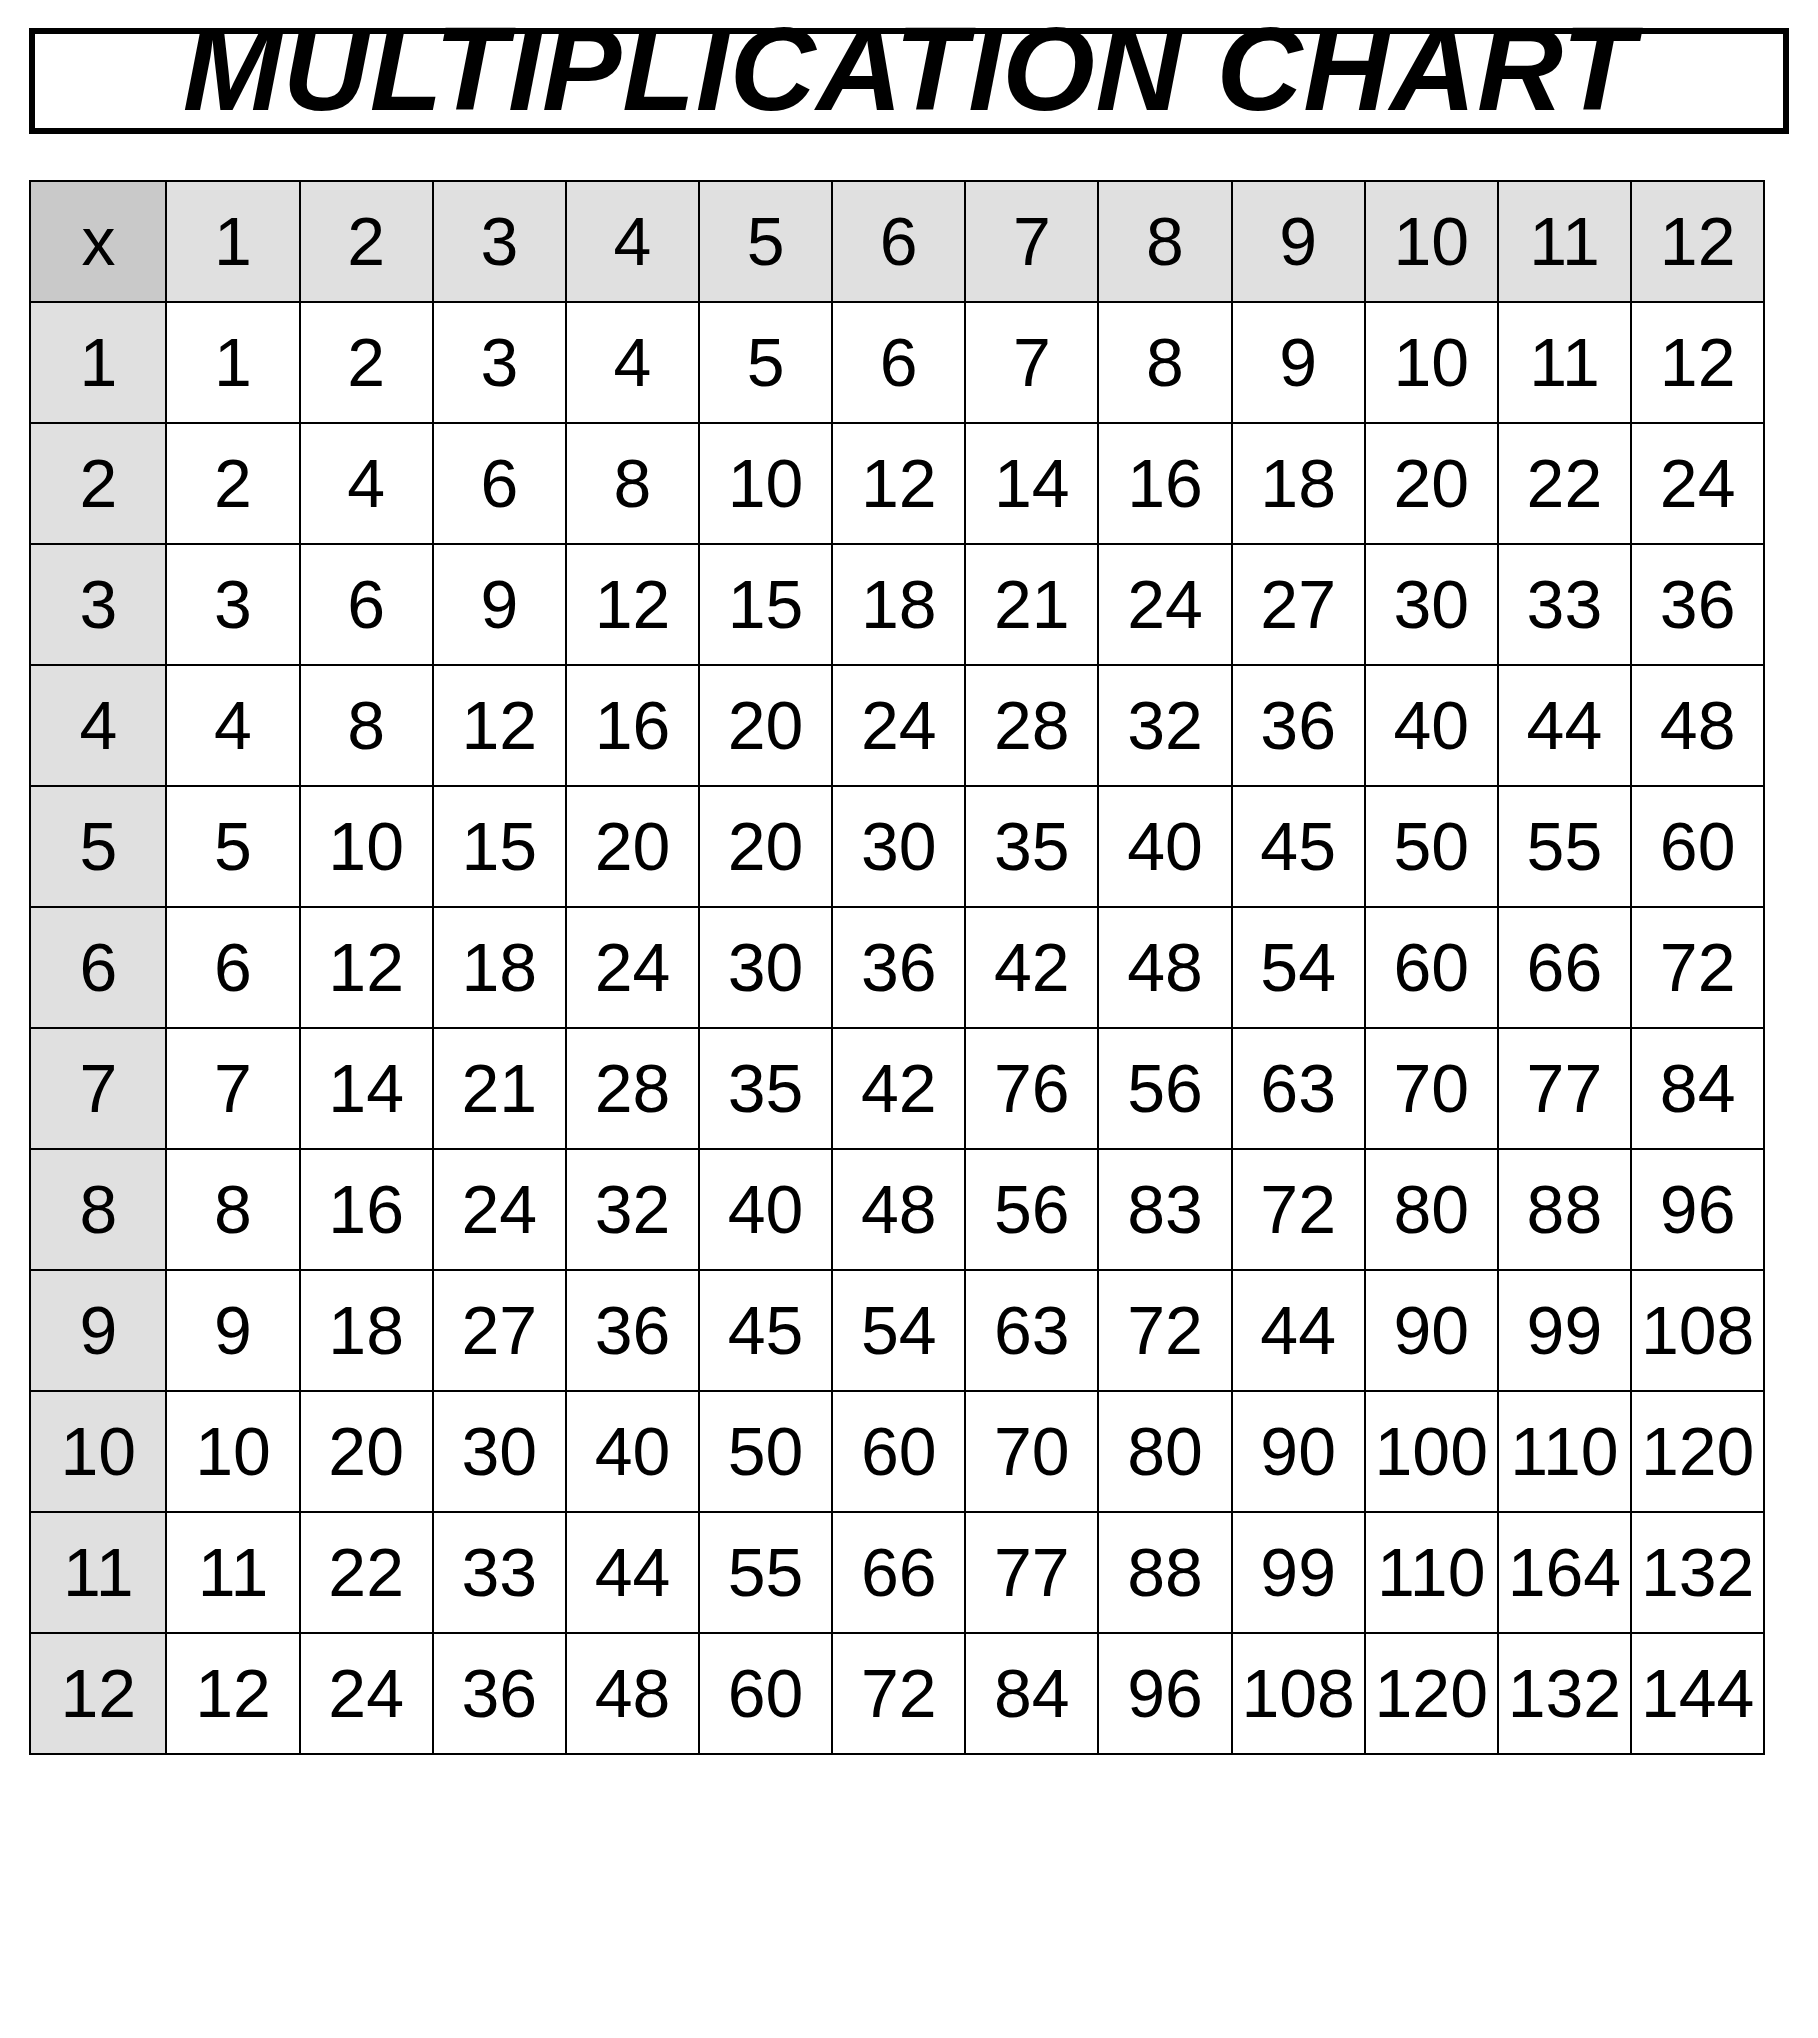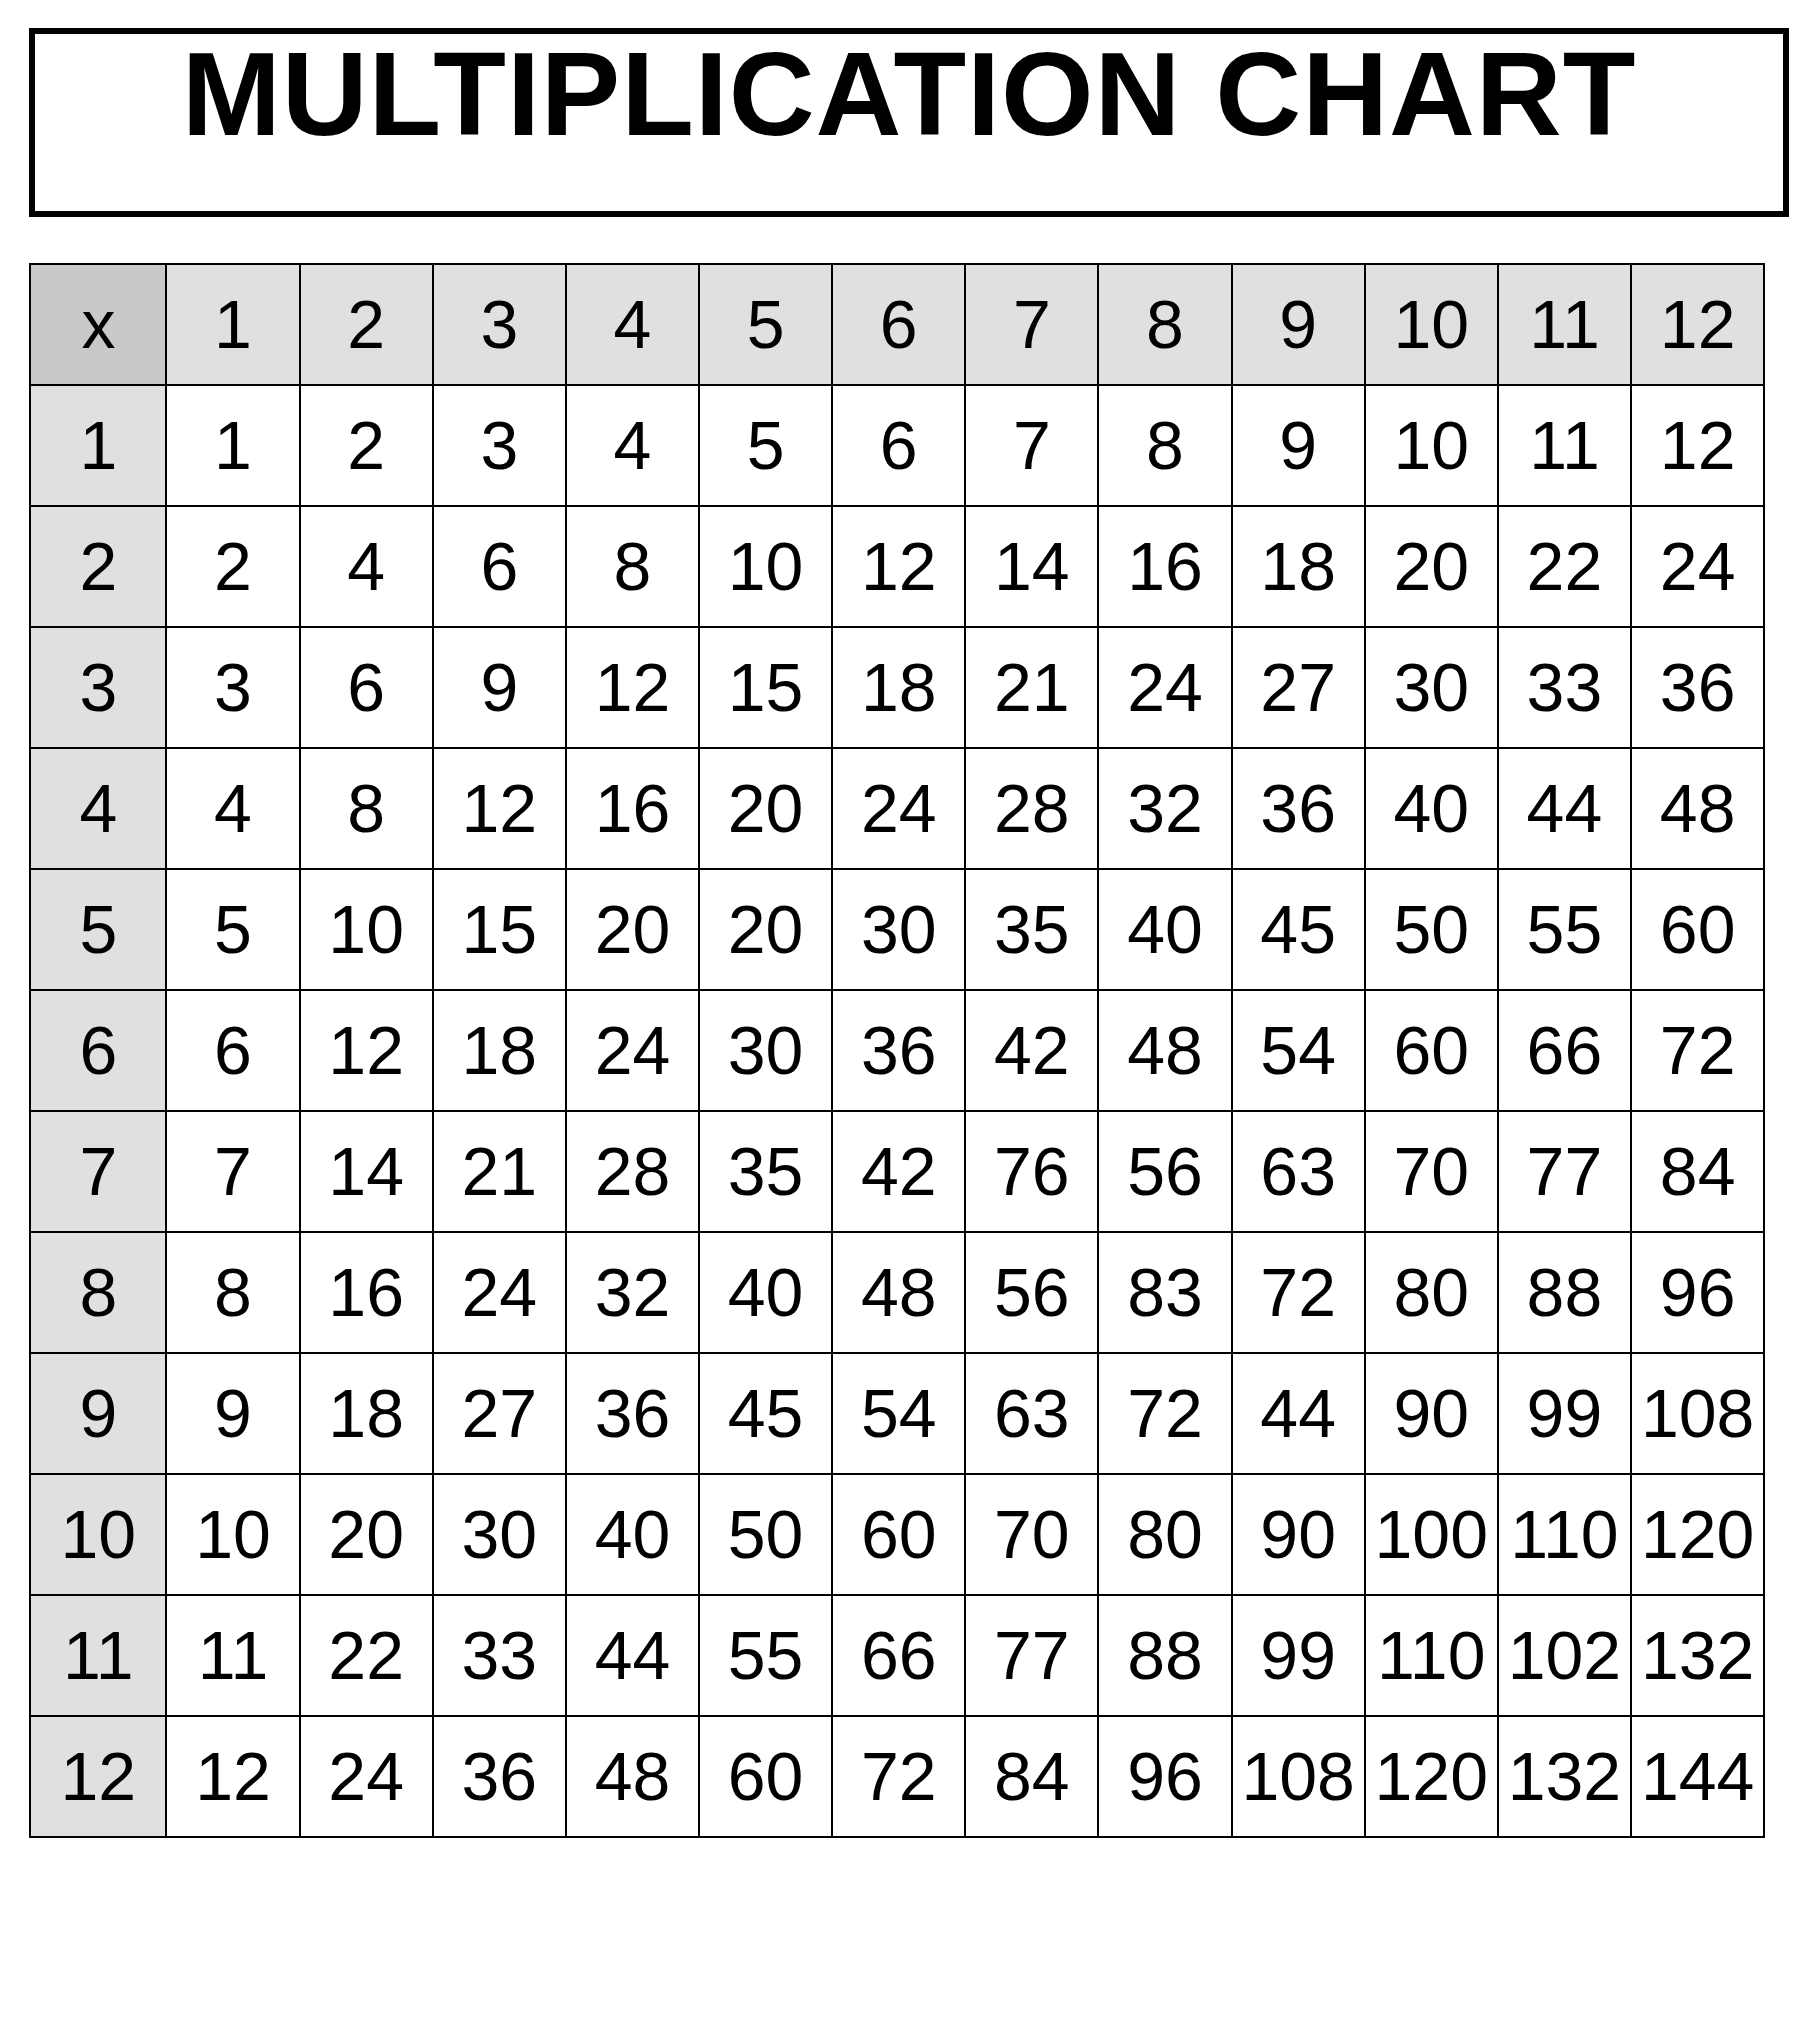--- a/index.html
+++ b/index.html
@@ -20,26 +20,27 @@
     width: 1818px;
     height: 2039px;
     padding: 27.5px 27.5px 0 27.5px;
     display: flex;
     flex-direction: column;
   }
   
   .title-box {
     box-sizing: border-box;
     border: 6.4px solid #000000;
-    height: 189px;
+    height: 106px;
     display: flex;
-    align-items: flex-start;
+    align-items: flex-end;
     justify-content: center;
     margin: 0 1.8px 46px 1.8px;
     background: #ffffff;
+    font-style: italic;
   }
   .title-text {
     font-size: 119px;
     font-weight: bold;
     letter-spacing: 0.9px;
     line-height: 1;
     white-space: nowrap;
     font-family: "Liberation Sans", sans-serif;
   }
   
@@ -291,21 +292,21 @@
           <td class="cell">11</td>
           <td class="cell">22</td>
           <td class="cell">33</td>
           <td class="cell">44</td>
           <td class="cell">55</td>
           <td class="cell">66</td>
           <td class="cell">77</td>
           <td class="cell">88</td>
           <td class="cell">99</td>
           <td class="cell">110</td>
-          <td class="cell">102</td>
+          <td class="cell">164</td>
           <td class="cell">132</td>
         </tr>
         <tr>
           <th class="row-head">12</th>
           <td class="cell">12</td>
           <td class="cell">24</td>
           <td class="cell">36</td>
           <td class="cell">48</td>
           <td class="cell">60</td>
           <td class="cell">72</td>

